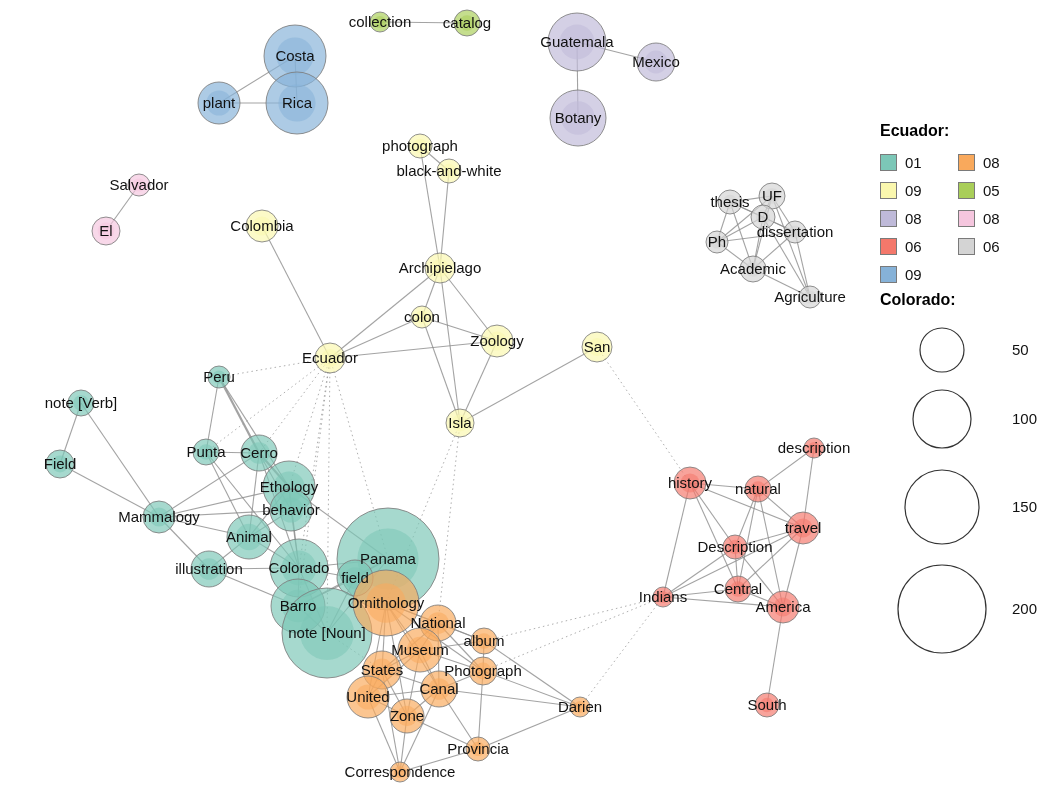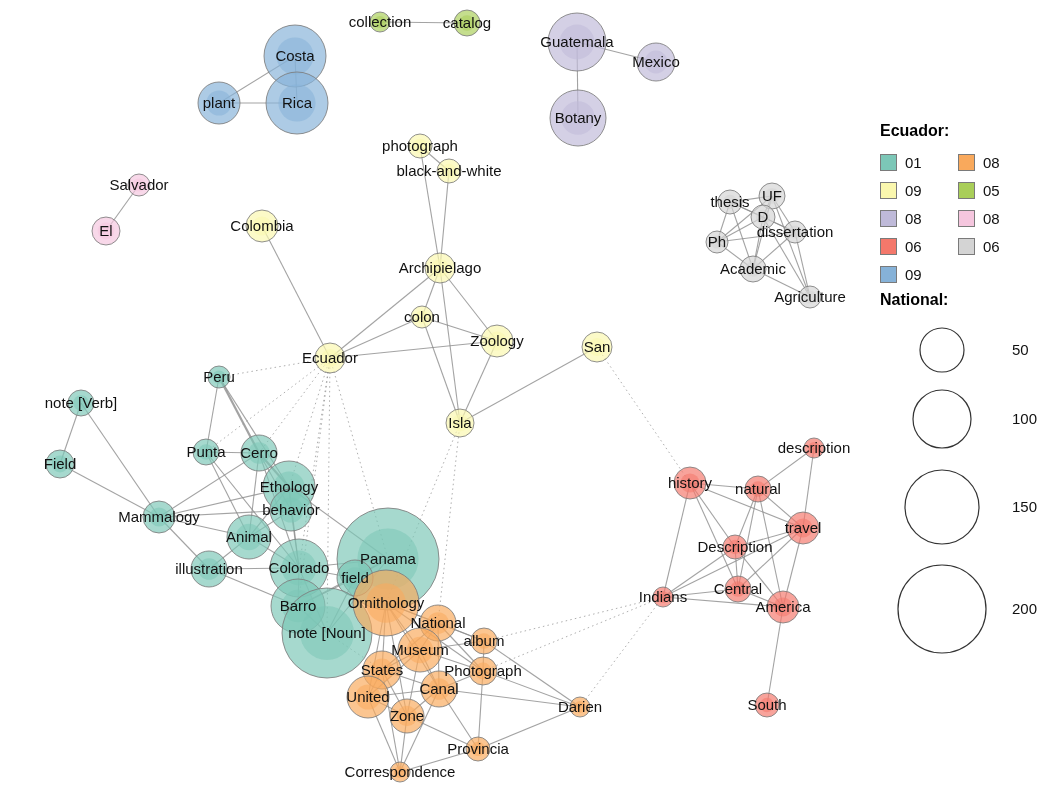--- a/index.html
+++ b/index.html
@@ -530,21 +530,21 @@
         <span class="sg-label">08</span>
       </div>
       <div class="sg-item">
         <span class="sg-swatch" style="background: rgb(212, 212, 212);"></span>
         <span class="sg-label">06</span>
       </div>
     </div>
 </div>
 
 <div class="legend-panel" id="frequency-legend">
-  <div class="legend-title">National:</div>
+  <div class="legend-title">Colorado:</div>
   <svg id="freq-svg" width="165" height="360">
       <circle cx="62" cy="33" r="22" fill="none" stroke="#333333" stroke-width="1.2"></circle>
       <text x="132" y="38" class="freq-label">50</text>
       <circle cx="62" cy="102" r="29" fill="none" stroke="#333333" stroke-width="1.2"></circle>
       <text x="132" y="107" class="freq-label">100</text>
       <circle cx="62" cy="190" r="37" fill="none" stroke="#333333" stroke-width="1.2"></circle>
       <text x="132" y="195" class="freq-label">150</text>
       <circle cx="62" cy="292" r="44" fill="none" stroke="#333333" stroke-width="1.2"></circle>
       <text x="132" y="297" class="freq-label">200</text>
     </svg>

